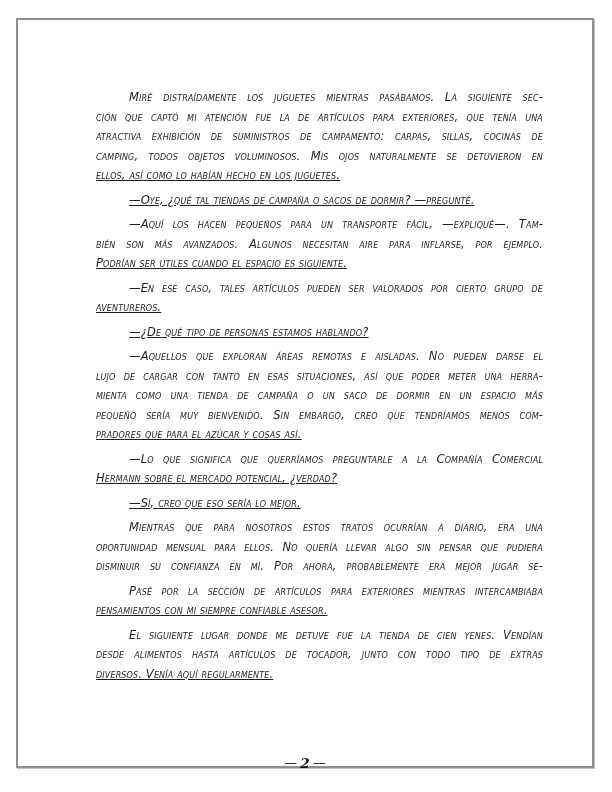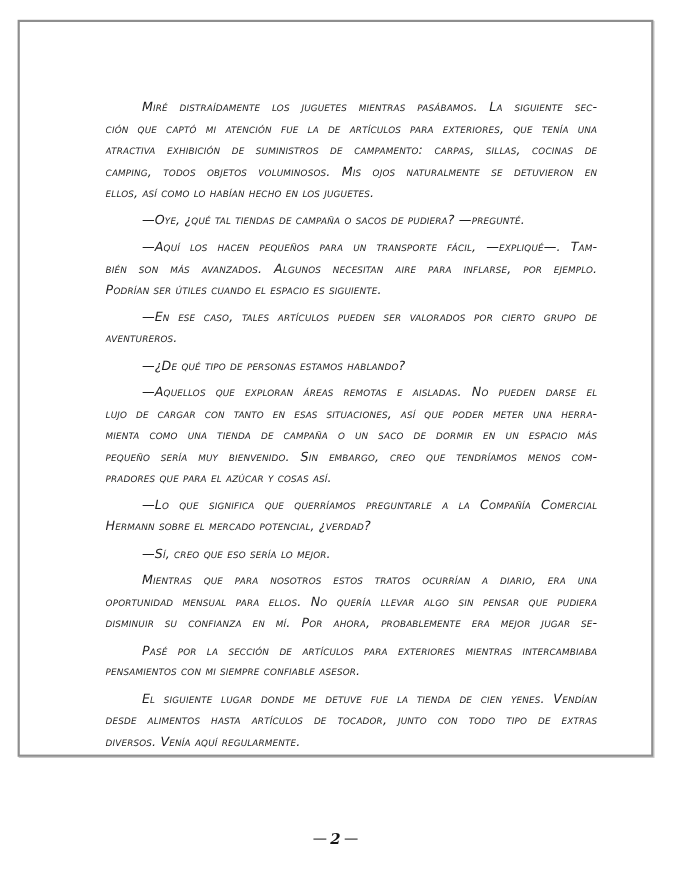--- a/index.html
+++ b/index.html
@@ -12,21 +12,21 @@
     height: 792px;
     position: relative;
     overflow: hidden;
     font-family: "DejaVu Sans", sans-serif;
   }
   .page-frame {
     position: absolute;
     left: 16px;
     top: 18px;
     width: 578px;
-    height: 670px;
+    height: 750px;
     box-sizing: border-box;
     border: 2px solid #8e8e8e;
     box-shadow: 1px 1px 0 #c4c4c4;
     background: #ffffff;
   }
   .text-block {
     position: absolute;
     left: 78px;
     top: 68px;
     width: 447px;
@@ -45,20 +45,21 @@
     text-align: justify;
     text-align-last: justify;
     overflow: hidden;
     white-space: normal;
   }
   .line.first {
     padding-left: 33px;
   }
   .line.paralast {
     text-align-last: left;
+    text-decoration: underline;
   }
   .footer {
     position: absolute;
     left: 0;
     top: 735px;
     width: 100%;
     text-align: center;
     color: #141414;
     font-size: 13px;
     line-height: 16px;
@@ -83,21 +84,21 @@
 <div class="page-frame">
   <div class="text-block">
       <div class="para">
         <div class="line first">Miré distraídamente los juguetes mientras pasábamos. La siguiente sec-</div>
         <div class="line">ción que captó mi atención fue la de artículos para exteriores, que tenía una</div>
         <div class="line">atractiva exhibición de suministros de campamento: carpas, sillas, cocinas de</div>
         <div class="line">camping, todos objetos voluminosos. Mis ojos naturalmente se detuvieron en</div>
         <div class="line paralast">ellos, así como lo habían hecho en los juguetes.</div>
       </div>
       <div class="para">
-        <div class="line first paralast">—Oye, ¿qué tal tiendas de campaña o sacos de pudiera? —pregunté.</div>
+        <div class="line first paralast">—Oye, ¿qué tal tiendas de campaña o sacos de dormir? —pregunté.</div>
       </div>
       <div class="para">
         <div class="line first">—Aquí los hacen pequeños para un transporte fácil, —expliqué—. Tam-</div>
         <div class="line">bién son más avanzados. Algunos necesitan aire para inflarse, por ejemplo.</div>
         <div class="line paralast">Podrían ser útiles cuando el espacio es siguiente.</div>
       </div>
       <div class="para">
         <div class="line first">—En ese caso, tales artículos pueden ser valorados por cierto grupo de</div>
         <div class="line paralast">aventureros.</div>
       </div>

